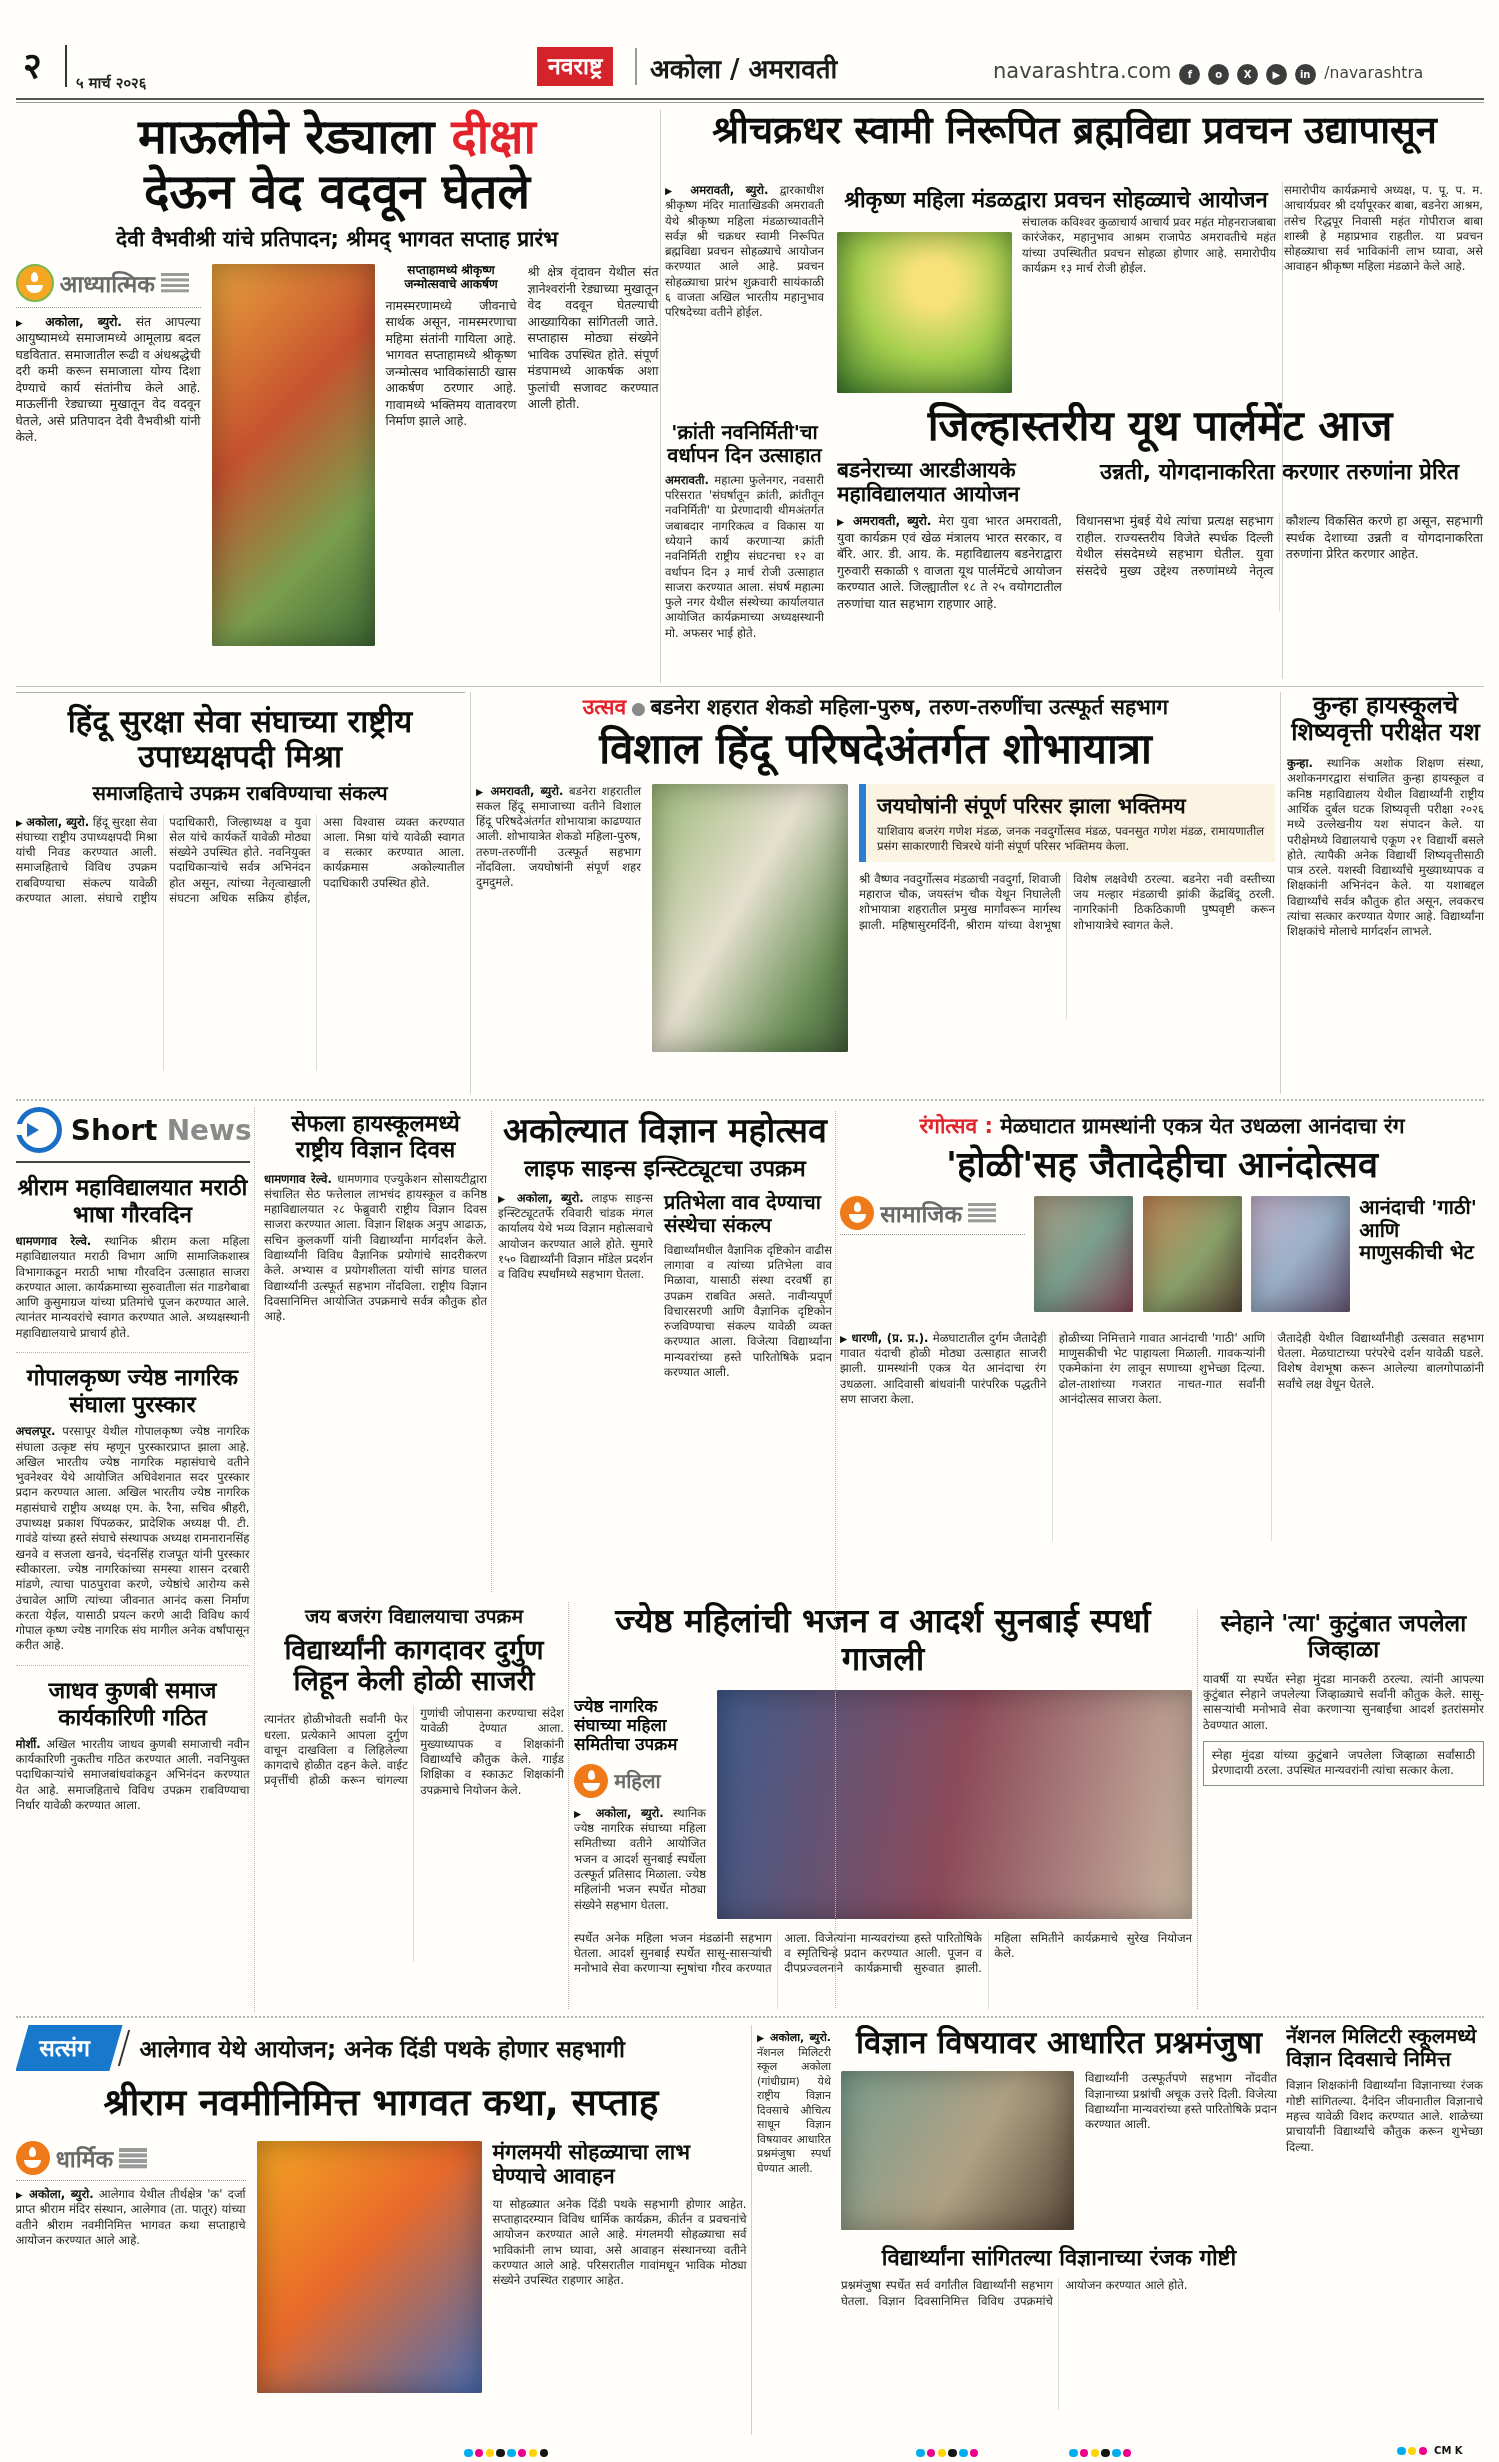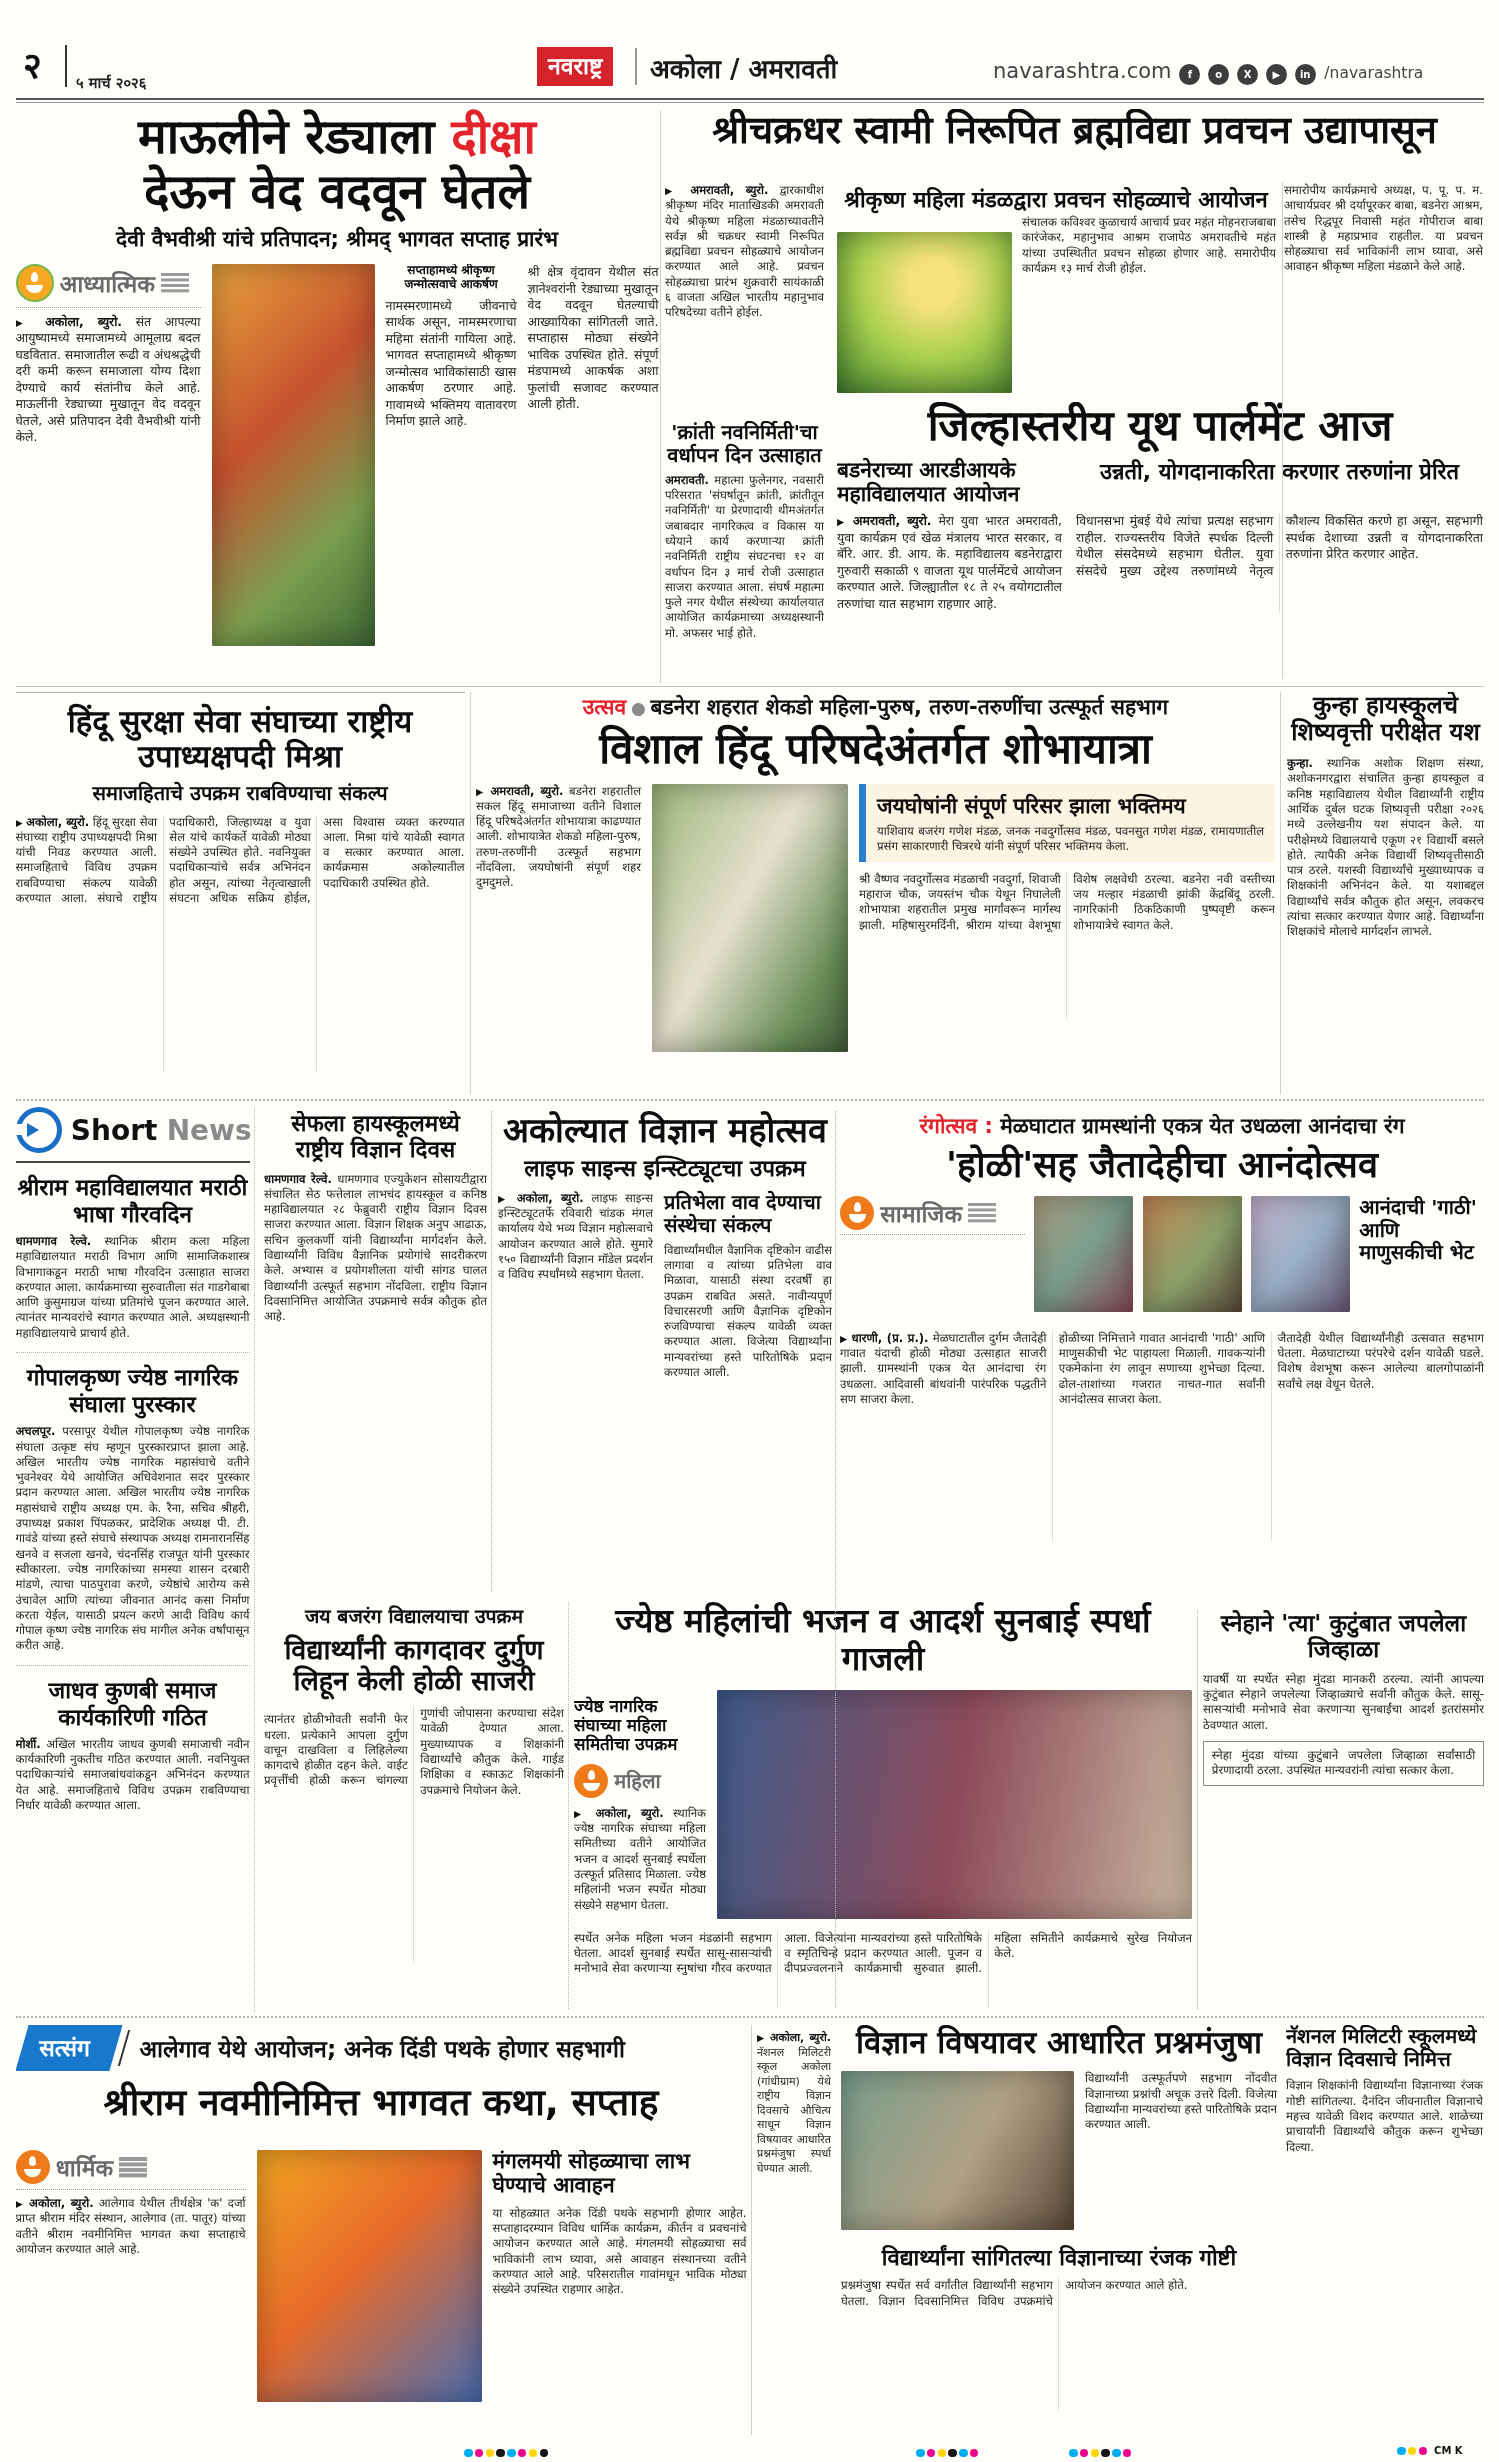--- a/index.html
+++ b/index.html
@@ -272,21 +272,21 @@
 
   <div class="hr-dot" style="left:15.5px;top:2016px;width:1468px;"></div>
 
   <div class="abs clip" style="left:15.5px;top:2025px;width:731px;height:411px;">
     <div style="display:flex;align-items:center;">
       <span class="tab"><span>सत्संग</span></span>
       <span class="tab-slash"></span>
       <span class="kick" style="font-size:23px;">आलेगाव येथे आयोजन; अनेक दिंडी पथके होणार सहभागी</span>
     </div>
     <h1 class="hl" style="font-size:37px;margin-top:11px;">श्रीराम नवमीनिमित्त भागवत कथा, सप्ताह</h1>
-    <div style="display:flex;gap:11px;margin-top:26px;height:256px;overflow:hidden;justify-content:center;">
+    <div style="display:flex;gap:11px;margin-top:17px;height:256px;overflow:hidden;justify-content:center;">
       <div style="width:230px;flex:0 0 auto;">
         <div class="badge badge-u">
           <span class="slogo"></span>
           <span class="badge-txt">धार्मिक</span>
           <span class="blines"></span>
         </div>
         <p class="body-s j"><b class="byline">अकोला, ब्युरो.</b> <span>आलेगाव येथील तीर्थक्षेत्र 'क' दर्जा प्राप्त श्रीराम मंदिर संस्थान, आलेगाव (ता. पातूर) यांच्या वतीने श्रीराम नवमीनिमित्त भागवत कथा सप्ताहाचे आयोजन करण्यात आले आहे.</span></p>
       </div>
       <div class="photo p-krishna" style="width:225px;flex:0 0 auto;height:252px;"></div>
       <div style="flex:1;">

